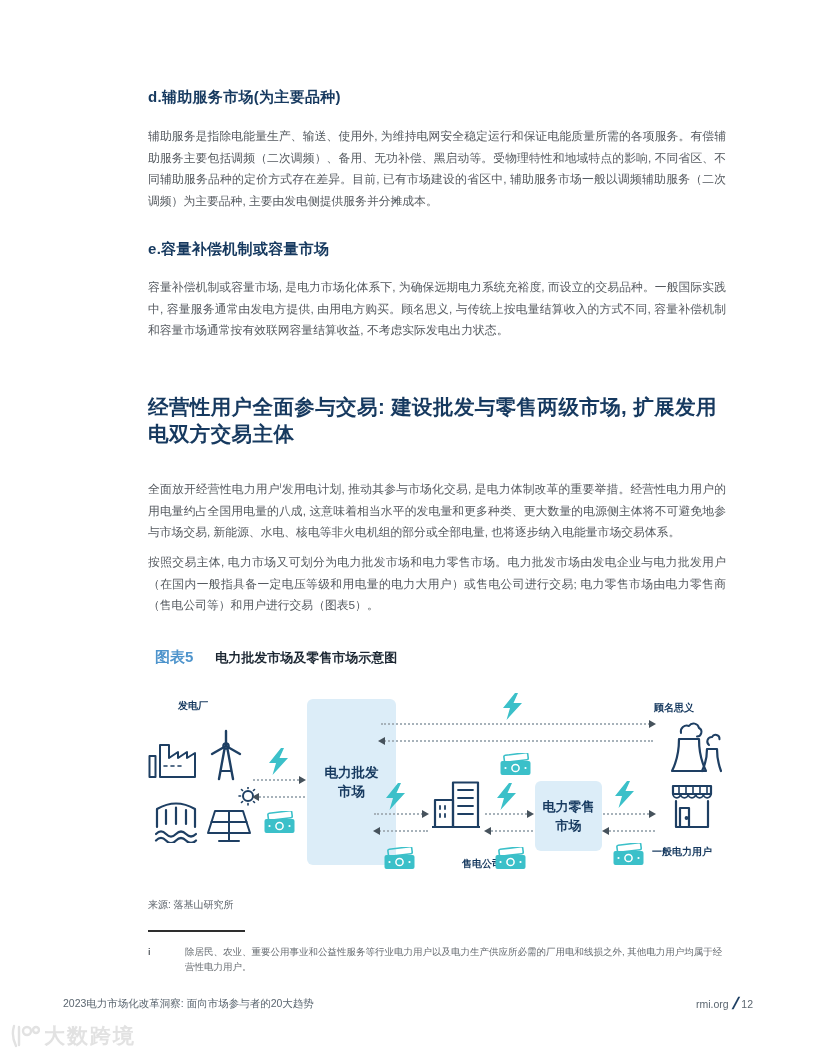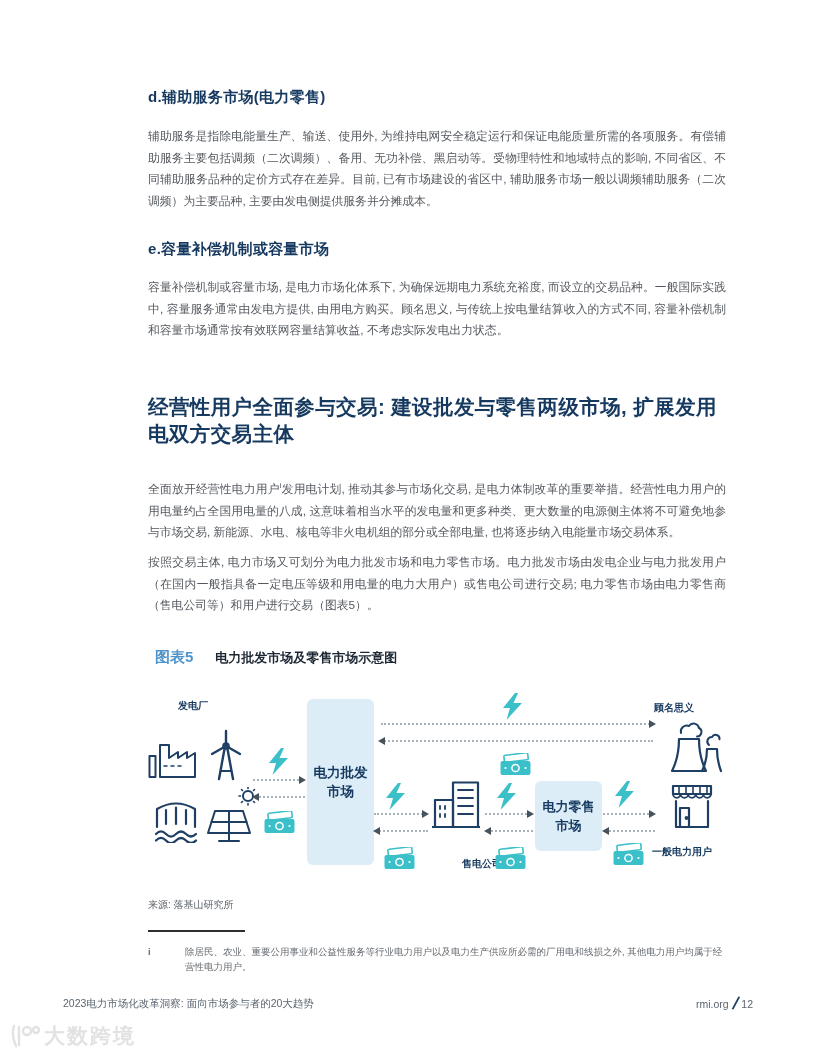--- a/index.html
+++ b/index.html
@@ -35,21 +35,21 @@
   .dotarrow::after{content:'';position:absolute;top:-5px;width:0;height:0;border-style:solid;}
   .dotarrow.right::after{right:-3px;border-width:4px 0 4px 7px;border-color:transparent transparent transparent #46525c;}
   .dotarrow.left::after{left:-3px;border-width:4px 7px 4px 0;border-color:transparent #46525c transparent transparent;}
   svg{display:block;}
 </style>
 </head>
 <body>
 
 <div class="content">
 
-  <div class="abs sec-head" style="top:88px;left:0;">d.辅助服务市场(电力零售)</div>
+  <div class="abs sec-head" style="top:88px;left:0;">d.辅助服务市场(为主要品种)</div>
   <div class="abs para" style="top:126px;left:0;">辅助服务是指除电能量生产、输送、使用外, 为维持电网安全稳定运行和保证电能质量所需的各项服务。有偿辅助服务主要包括调频（二次调频）、备用、无功补偿、黑启动等。受物理特性和地域特点的影响, 不同省区、不同辅助服务品种的定价方式存在差异。目前, 已有市场建设的省区中, 辅助服务市场一般以调频辅助服务（二次调频）为主要品种, 主要由发电侧提供服务并分摊成本。</div>
 
   <div class="abs sec-head" style="top:240px;left:0;">e.容量补偿机制或容量市场</div>
   <div class="abs para" style="top:277px;left:0;">容量补偿机制或容量市场, 是电力市场化体系下, 为确保远期电力系统充裕度, 而设立的交易品种。一般国际实践中, 容量服务通常由发电方提供, 由用电方购买。顾名思义, 与传统上按电量结算收入的方式不同, 容量补偿机制和容量市场通常按有效联网容量结算收益, 不考虑实际发电出力状态。</div>
 
   <div class="abs big-title" style="top:393px;left:0;">经营性用户全面参与交易: 建设批发与零售两级市场, 扩展发用电双方交易主体</div>
 
   <div class="abs para" style="top:479px;left:0;">
     <span>全面放开经营性电力用户</span><sup>i</sup><span>发用电计划, 推动其参与市场化交易, 是电力体制改革的重要举措。经营性电力用户的用电量约占全国用电量的八成, 这意味着相当水平的发电量和更多种类、更大数量的电源侧主体将不可避免地参与市场交易, 新能源、水电、核电等非火电机组的部分或全部电量, 也将逐步纳入电能量市场交易体系。</span>
   </div>
@@ -113,21 +113,21 @@
     <div class="abs" style="left:116px;top:118px;">
       <svg width="31" height="23" viewBox="0 0 31 23">
         <rect x="4" y="1" width="24" height="7" rx="1.5" fill="none" stroke="#3bc0c9" stroke-width="1.6" transform="rotate(-7 16 4)"></rect>
         <rect x="0.5" y="8" width="30" height="14" rx="2" fill="#3bc0c9"></rect>
         <circle cx="15.5" cy="15" r="3.6" fill="none" stroke="#ffffff" stroke-width="1.5"></circle>
         <circle cx="5.5" cy="15" r="1.1" fill="#ffffff"></circle>
           <circle cx="25.5" cy="15" r="1.1" fill="#ffffff"></circle>
       </svg>
     </div>
 
-    <div class="abs mkt-box" style="left:159px;top:6px;width:67px;height:166px;">电力批发
+    <div class="abs mkt-box" style="left:159px;top:6px;width:89px;height:166px;">电力批发
 市场</div>
 
     <div class="abs" style="left:355px;top:0;">
       <svg width="19" height="27" viewBox="0 0 19 27">
           <polygon points="12,0 0,15 7,15 3.5,27 19,10 10.5,10 15,0" fill="#3bc0c9"></polygon>
         </svg>
     </div>
     <div class="dotarrow right" style="left:233px;top:30px;width:272px;"></div>
     <div class="dotarrow left" style="left:233px;top:47px;width:272px;"></div>
     <div class="abs" style="left:352px;top:60px;">

